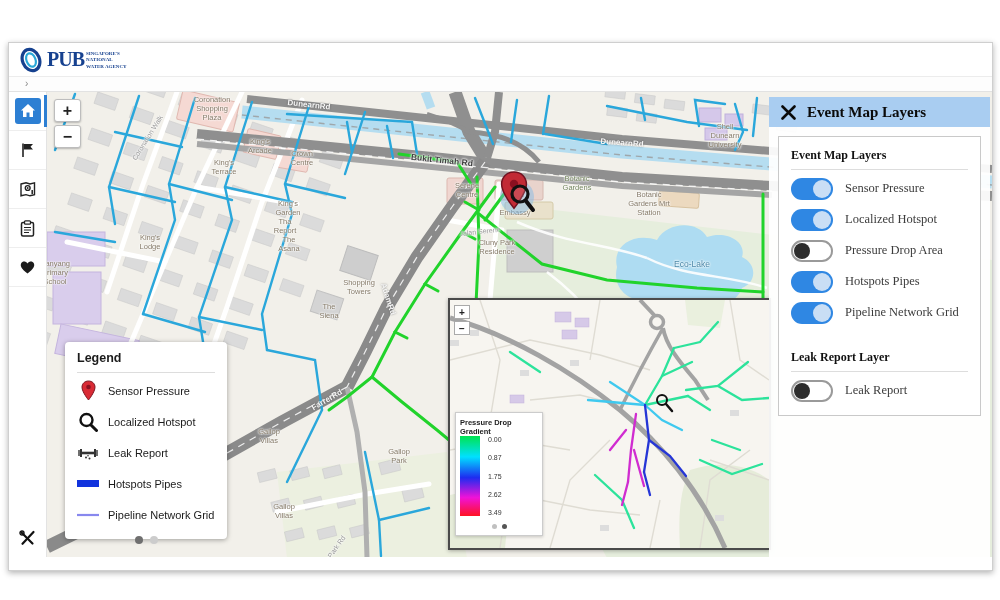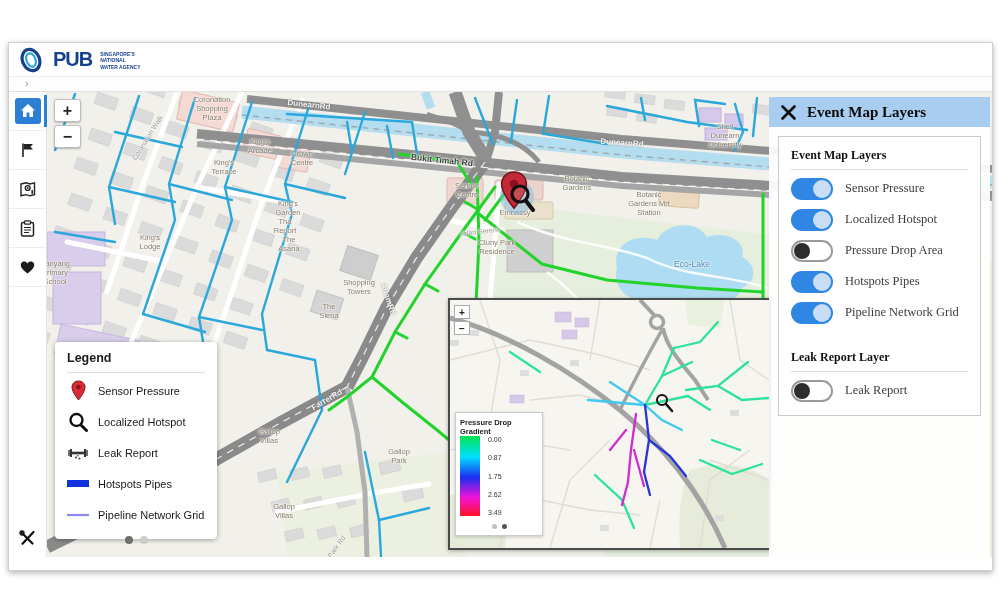--- a/index.html
+++ b/index.html
@@ -1,20 +1,20 @@
 <!DOCTYPE html>
 <html><head>
 <meta charset="utf-8">
 <style>
   html,body{margin:0;padding:0;}
   body{width:1000px;height:600px;background:#fff;font-family:"Liberation Sans",sans-serif;position:relative;overflow:hidden;}
   .app{position:absolute;left:8px;top:42px;width:983px;height:527px;background:#fff;border:1px solid #cfcfcf;box-shadow:0 2px 6px rgba(0,0,0,.3);overflow:hidden;}
   
   .app-header{height:33px;position:relative;background:#fff;}
-  .brand{position:absolute;left:10px;top:4px;display:flex;align-items:flex-start;gap:8px;}
+  .brand{position:absolute;left:10px;top:4px;display:flex;align-items:flex-start;gap:2px;font-family:Liberation Serif, serif;}
   .brand-name{font-size:20px;font-weight:bold;color:#16418f;letter-spacing:-1px;line-height:24px;}
   .brand-tagline{font-size:5px;color:#16418f;white-space:pre-line;line-height:1.25;margin-top:4px;font-weight:bold;}
   .subbar{height:14px;border-top:1px solid #ececec;border-bottom:1px solid #e2e2e2;position:relative;background:#fdfdfd;}
   .collapse-chevron{position:absolute;left:16px;top:0px;font-size:10px;color:#888;cursor:pointer;line-height:13px;}
   
   .main{position:absolute;top:49px;left:0;right:0;bottom:13px;display:flex;}
   .sidebar{width:37px;background:#fff;border-right:1px solid #e3e3e3;position:relative;flex:none;}
   .sb-item{height:38px;display:flex;align-items:center;justify-content:center;border-bottom:1px solid #eee;position:relative;cursor:pointer;}
   .sb-item.active .sb-chip{background:#2d7fd3;border-radius:3px;width:26px;height:26px;display:flex;align-items:center;justify-content:center;}
   .sb-item.active::after{content:"";position:absolute;right:-1px;top:3px;bottom:3px;width:3px;background:#2d7fd3;}
@@ -26,21 +26,21 @@
   .mlabel{position:absolute;transform:translate(-50%,-50%);font-size:7.5px;line-height:1.18;color:#857a68;text-align:center;white-space:pre-line;text-shadow:0 0 2px #fff,0 0 2px #fff,0 0 3px #fff;pointer-events:none;z-index:3;}
   .rlabel{color:#f6f6f6;font-weight:bold;font-size:8px;text-shadow:0 0 2px rgba(60,60,60,.6);}
   .rlabel2{color:#3f3f3f;font-weight:bold;font-size:8.5px;}
   .plabel{color:#74865f;}
   .wlabel{color:#4a87a8;}
   .graylabel{color:#9a9a9a;font-size:7px;}
   
   .zoomctl{position:absolute;left:7px;top:7px;z-index:6;width:27px;}
   .zbtn{width:27px;height:23px;background:#fff;border:1px solid #bdbdbd;border-radius:3px;font-size:16px;font-weight:bold;color:#222;display:flex;align-items:center;justify-content:center;box-shadow:0 1px 2px rgba(0,0,0,.25);cursor:pointer;margin-bottom:3px;box-sizing:border-box;}
   
-  .legend{position:absolute;left:8px;top:250px;width:162px;height:197px;background:#fff;border-radius:4px;box-shadow:0 1px 5px rgba(0,0,0,.35);z-index:7;padding:9px 12px;box-sizing:border-box;}
+  .legend{position:absolute;left:18px;top:250px;width:162px;height:197px;background:#fff;border-radius:4px;box-shadow:0 1px 5px rgba(0,0,0,.35);z-index:7;padding:9px 12px;box-sizing:border-box;}
   .legend-title{font-size:12.5px;font-weight:bold;color:#1b1b1b;}
   .legend hr{border:none;border-top:1px solid #ddd;margin:7px 0 2px;}
   .lg-row{display:flex;align-items:center;gap:9px;height:31px;}
   .lg-icon{width:22px;display:flex;justify-content:center;flex:none;}
   .lg-label{font-size:11px;color:#1b1b1b;}
   .lg-dots{display:flex;justify-content:center;gap:7px;margin-top:6px;}
   .dot{width:8px;height:8px;border-radius:50%;cursor:pointer;}
   .dot.d-dark{background:#6f6f6f;} .dot.d-light{background:#ccc;}
   
   .inset{position:absolute;left:401px;top:206px;width:319px;height:248px;border:2px solid #4a4a4a;background:#f7f5f0;z-index:5;box-shadow:0 1px 4px rgba(0,0,0,.3);}

